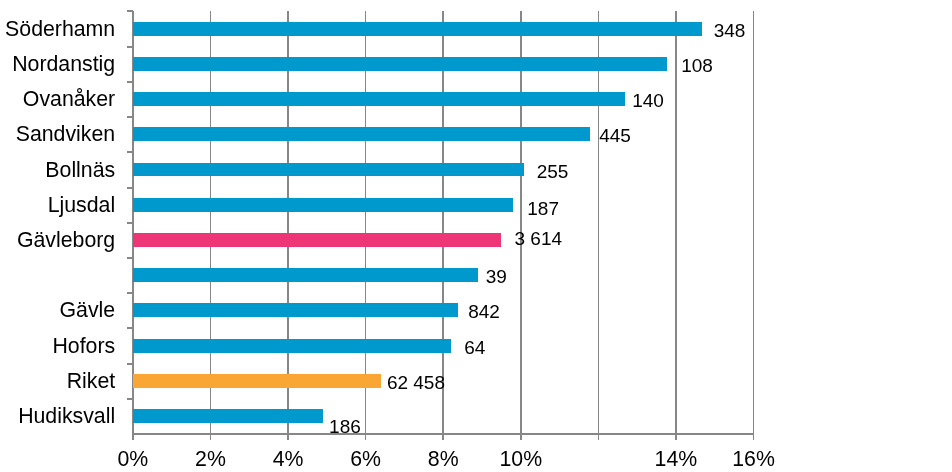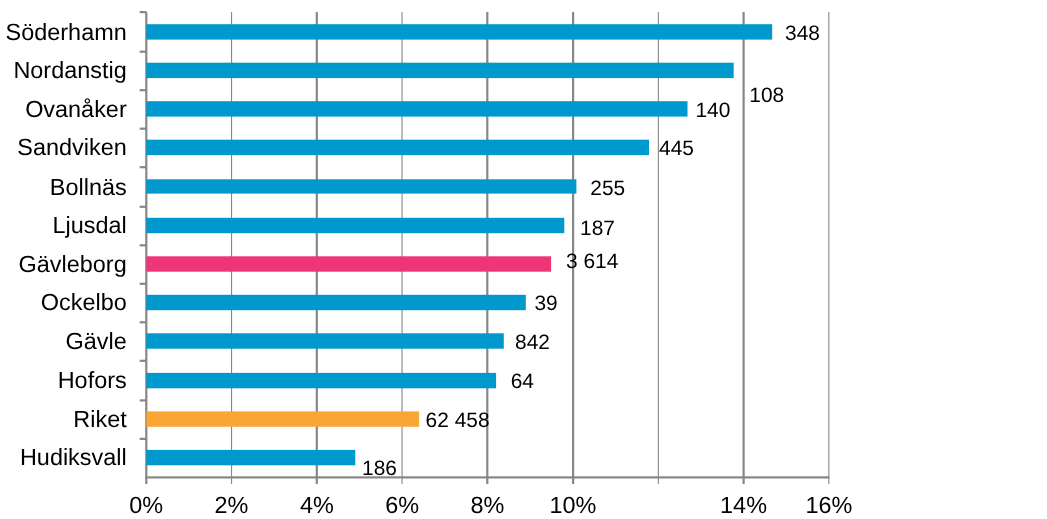--- a/index.html
+++ b/index.html
@@ -56,21 +56,21 @@
     <div class="xtick-label" style="left: 693.5px; top: 449.3px;">16%</div>
 
     <div class="ytick" style="left: 127px; top: 10px; width: 6px; height: 2px; background: rgb(135, 135, 135);"></div>
     <div class="cat-label" style="width: 115.2px; top: 18.71px;">Söderhamn</div>
     <div class="bar" style="left: 132.9px; width: 569.4px; top: 21.66px; height: 13.9px; background: rgb(0, 153, 206);"></div>
     <div class="val-label" style="left: 713.7px; top: 19.81px;">348</div>
 
     <div class="ytick" style="left: 127px; top: 46px; width: 6px; height: 2px; background: rgb(135, 135, 135);"></div>
     <div class="cat-label" style="width: 115.2px; top: 53.93px;">Nordanstig</div>
     <div class="bar" style="left: 132.9px; width: 534.492px; top: 56.88px; height: 13.9px; background: rgb(0, 153, 206);"></div>
-    <div class="val-label" style="left: 681.2px; top: 55.03px; margin-top: 22px;">108</div>
+    <div class="val-label" style="left: 681.2px; top: 55.03px;">108</div>
 
     <div class="ytick" style="left: 127px; top: 81px; width: 6px; height: 2px; background: rgb(135, 135, 135);"></div>
     <div class="cat-label" style="width: 115.2px; top: 89.15px;">Ovanåker</div>
     <div class="bar" style="left: 132.9px; width: 492.213px; top: 92.1px; height: 13.9px; background: rgb(0, 153, 206);"></div>
     <div class="val-label" style="left: 632.2px; top: 90.25px;">140</div>
 
     <div class="ytick" style="left: 127px; top: 116px; width: 6px; height: 2px; background: rgb(135, 135, 135);"></div>
     <div class="cat-label" style="width: 115.2px; top: 124.37px;">Sandviken</div>
     <div class="bar" style="left: 132.9px; width: 457.305px; top: 127.32px; height: 13.9px; background: rgb(0, 153, 206);"></div>
     <div class="val-label" style="left: 599.2px; top: 125.47px;">445</div>
@@ -84,21 +84,20 @@
     <div class="cat-label" style="width: 115.2px; top: 194.81px;">Ljusdal</div>
     <div class="bar" style="left: 132.9px; width: 380.118px; top: 197.76px; height: 13.9px; background: rgb(0, 153, 206);"></div>
     <div class="val-label" style="left: 527.3px; top: 197.91px;">187</div>
 
     <div class="ytick" style="left: 127px; top: 222px; width: 6px; height: 2px; background: rgb(135, 135, 135);"></div>
     <div class="cat-label" style="width: 115.2px; top: 230.03px;">Gävleborg</div>
     <div class="bar" style="left: 132.9px; width: 368.481px; top: 232.98px; height: 13.9px; background: rgb(238, 53, 118);"></div>
     <div class="val-label" style="left: 514.5px; top: 228.13px;">3 614</div>
 
     <div class="ytick" style="left: 127px; top: 257px; width: 6px; height: 2px; background: rgb(135, 135, 135);"></div>
-    <div class="cat-label" style="width: 115.2px; top: 265.25px;">Ockelbo</div>
     <div class="bar" style="left: 132.9px; width: 344.821px; top: 268.2px; height: 13.9px; background: rgb(0, 153, 206);"></div>
     <div class="val-label" style="left: 485.8px; top: 266.35px;">39</div>
 
     <div class="ytick" style="left: 127px; top: 292px; width: 6px; height: 2px; background: rgb(135, 135, 135);"></div>
     <div class="cat-label" style="width: 115.2px; top: 300.47px;">Gävle</div>
     <div class="bar" style="left: 132.9px; width: 325.039px; top: 303.42px; height: 13.9px; background: rgb(0, 153, 206);"></div>
     <div class="val-label" style="left: 468.2px; top: 300.57px; text-align: right;">842</div>
 
     <div class="ytick" style="left: 127px; top: 327px; width: 6px; height: 2px; background: rgb(135, 135, 135);"></div>
     <div class="cat-label" style="width: 115.2px; top: 335.69px;">Hofors</div>

